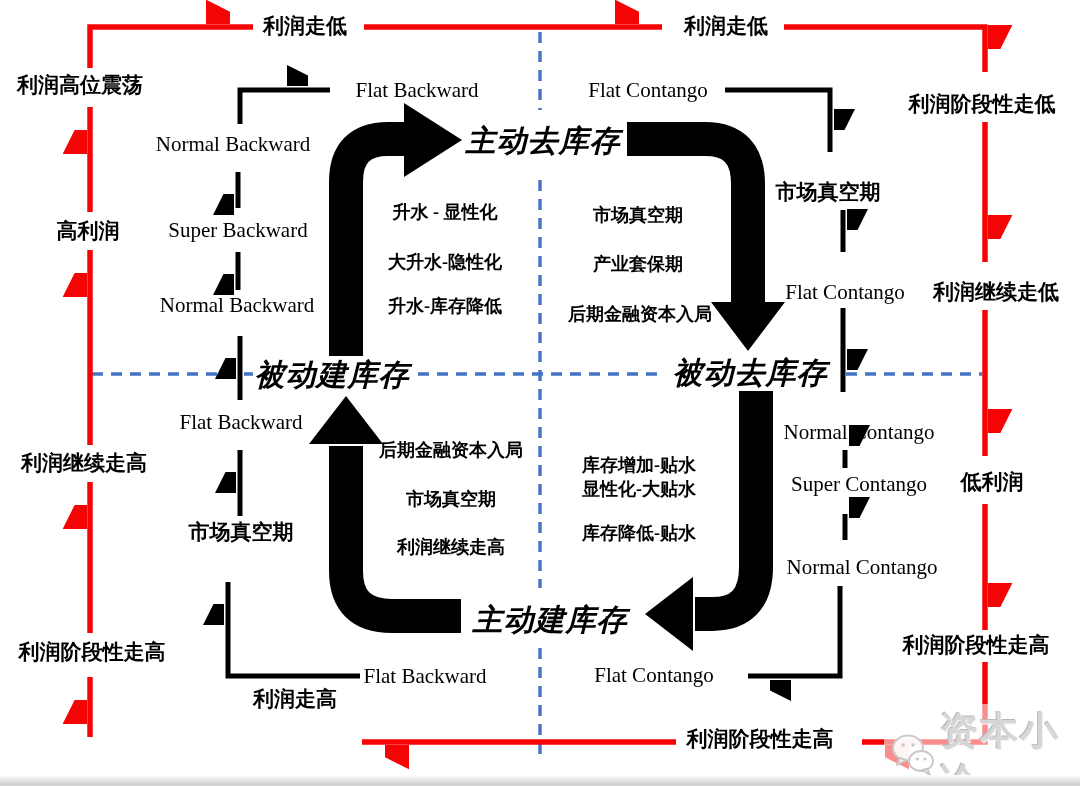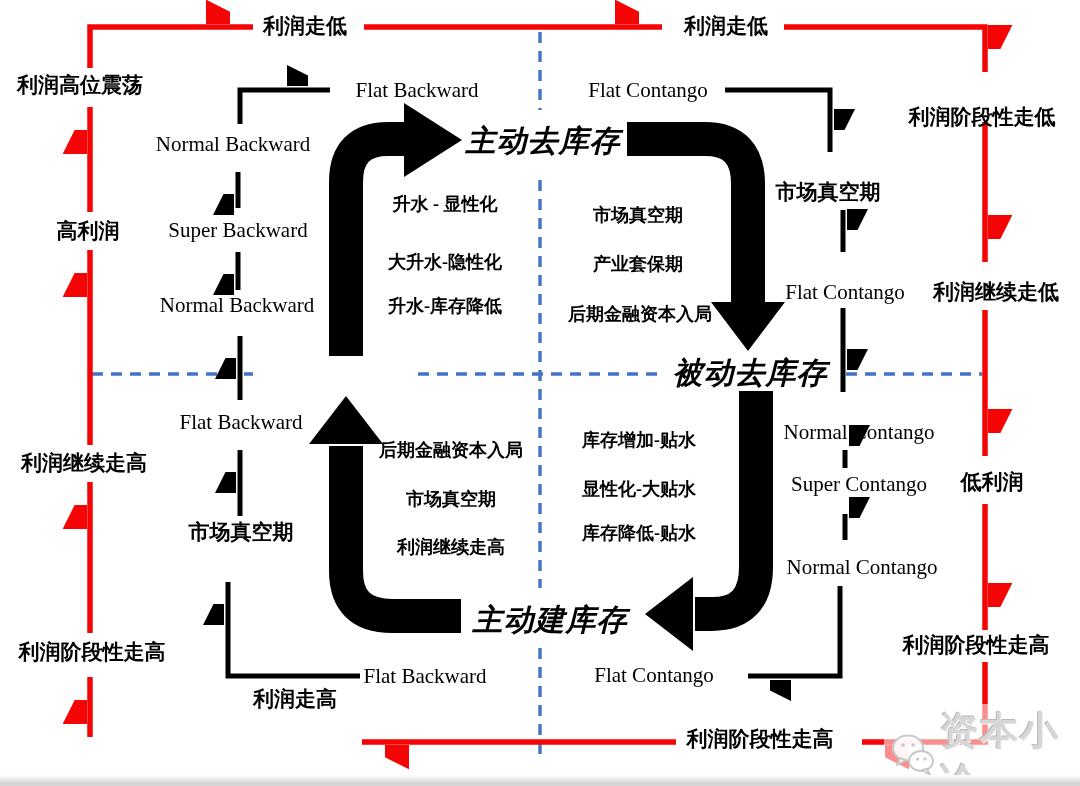--- a/index.html
+++ b/index.html
@@ -99,21 +99,21 @@
       <path d="M756,391 L756,567 Q756,614 712,614 L695,614" stroke="#000000" stroke-width="34" fill="none"></path>
       <polygon points="693,577 693,651 645,614" fill="#000000"></polygon>
 
       <path d="M461,616 L392,616 Q346,616 346,571 L346,446" stroke="#000000" stroke-width="34" fill="none"></path>
       <polygon points="309,444 383,444 346,396" fill="#000000"></polygon>
     </g>
   </svg>
 
   <div class="lbl outer" style="left:305px;top:26px">利润走低</div>
   <div class="lbl outer" style="left:726px;top:26px">利润走低</div>
-  <div class="lbl outer" style="left:982px;top:117px">利润阶段性走低</div>
+  <div class="lbl outer" style="left:982px;top:104px">利润阶段性走低</div>
   <div class="lbl outer" style="left:996px;top:292px">利润继续走低</div>
   <div class="lbl outer" style="left:992px;top:482px">低利润</div>
   <div class="lbl outer" style="left:976px;top:645px">利润阶段性走高</div>
   <div class="lbl outer" style="left:760px;top:739px">利润阶段性走高</div>
   <div class="lbl outer" style="left:295px;top:699px">利润走高</div>
   <div class="lbl outer" style="left:92px;top:652px">利润阶段性走高</div>
   <div class="lbl outer" style="left:84px;top:463px">利润继续走高</div>
   <div class="lbl outer" style="left:88px;top:231px">高利润</div>
   <div class="lbl outer" style="left:80px;top:85px">利润高位震荡</div>
 
@@ -129,30 +129,31 @@
   <div class="lbl chain-zh" style="left:828px;top:192px">市场真空期</div>
   <div class="lbl chain-en" style="left:845px;top:292px">Flat Contango</div>
   <div class="lbl chain-en" style="left:859px;top:432px">Normal Contango</div>
   <div class="lbl chain-en" style="left:859px;top:484px">Super Contango</div>
   <div class="lbl chain-en" style="left:862px;top:567px">Normal Contango</div>
   <div class="lbl chain-en" style="left:654px;top:675px">Flat Contango</div>
 
   <div class="lbl cycle" style="left:543px;top:141px">主动去库存</div>
   <div class="lbl cycle" style="left:750px;top:373px">被动去库存</div>
   <div class="lbl cycle" style="left:550px;top:620px">主动建库存</div>
+  <div class="lbl cycle" style="left:332px;top:375px">被动建库存</div>
 
-  <div class="lbl note" style="left:445px;top:204px">升水 - 显性化</div>
+  <div class="lbl note" style="left:445px;top:212px">升水 - 显性化</div>
   <div class="lbl note" style="left:445px;top:262px">大升水-隐性化</div>
   <div class="lbl note" style="left:445px;top:306px">升水-库存降低</div>
 
   <div class="lbl note" style="left:638px;top:215px">市场真空期</div>
   <div class="lbl note" style="left:638px;top:264px">产业套保期</div>
   <div class="lbl note" style="left:640px;top:314px">后期金融资本入局</div>
 
-  <div class="lbl note" style="left:639px;top:440px">库存增加-贴水</div>
+  <div class="lbl note" style="left:639px;top:465px">库存增加-贴水</div>
   <div class="lbl note" style="left:639px;top:489px">显性化-大贴水</div>
   <div class="lbl note" style="left:639px;top:533px">库存降低-贴水</div>
 
   <div class="lbl note" style="left:451px;top:450px">后期金融资本入局</div>
   <div class="lbl note" style="left:451px;top:499px">市场真空期</div>
   <div class="lbl note" style="left:451px;top:547px">利润继续走高</div>
 
   <div class="watermark">
     <span style="display:inline-block;margin-right:4px;">
       <svg width="46" height="48" viewBox="0 0 46 48">

